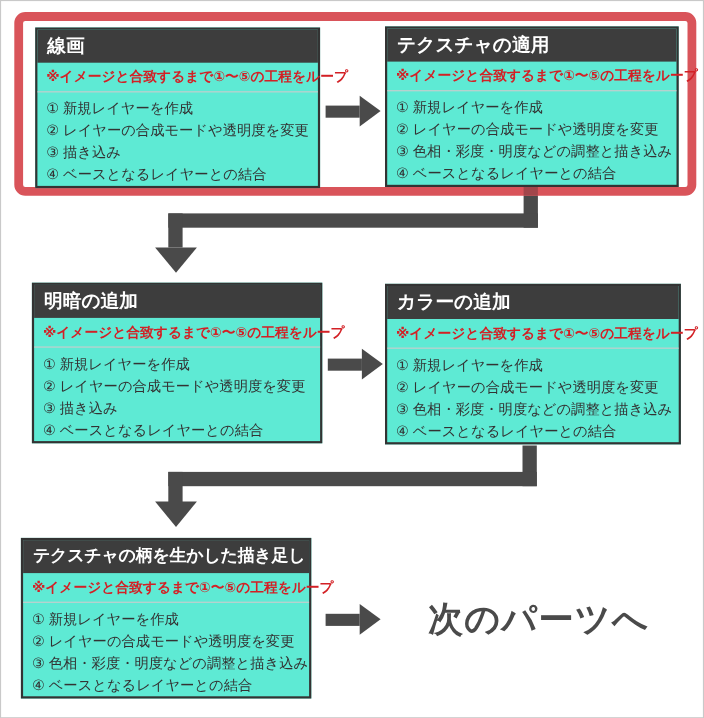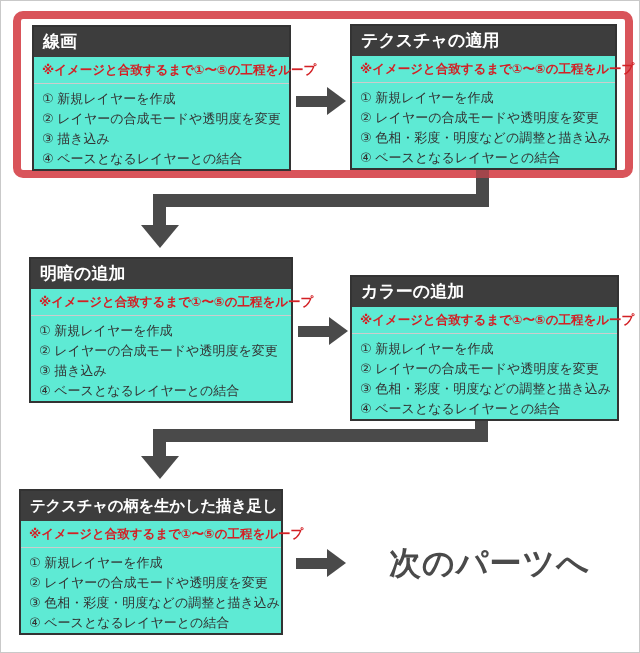--- a/index.html
+++ b/index.html
@@ -18,21 +18,21 @@
     position:absolute;left:475px;top:169px;width:13px;height:8px;background:#a2464b;
   }
 
   
   .pbox{
     position:absolute;background:#5eead4;border:2px solid #333333;box-sizing:border-box;
   }
   .pbox1{left:31px;top:24px;width:259px;}
   .pbox2{left:349px;top:23px;width:267px;}
   .pbox3{left:28px;top:256px;width:264px;}
-  .pbox4{left:349px;top:257px;width:269px;margin-top:17px;}
+  .pbox4{left:349px;top:257px;width:269px;}
   .pbox5{left:18px;top:488px;width:264px;}
   .pbox-header{
     background:#3d3d3d;color:#ffffff;font-weight:bold;font-size:17px;
     line-height:22px;padding:4px 9px;white-space:nowrap;
   }
   .pbox5 .pbox-header{font-size:15.5px;letter-spacing:-0.3px;}
   .pbox-note{
     color:#d32025;font-weight:bold;font-size:12.5px;line-height:15px;
     padding:6px 8px 5px 8px;border-bottom:1px solid #cccccc;white-space:nowrap;
   }

